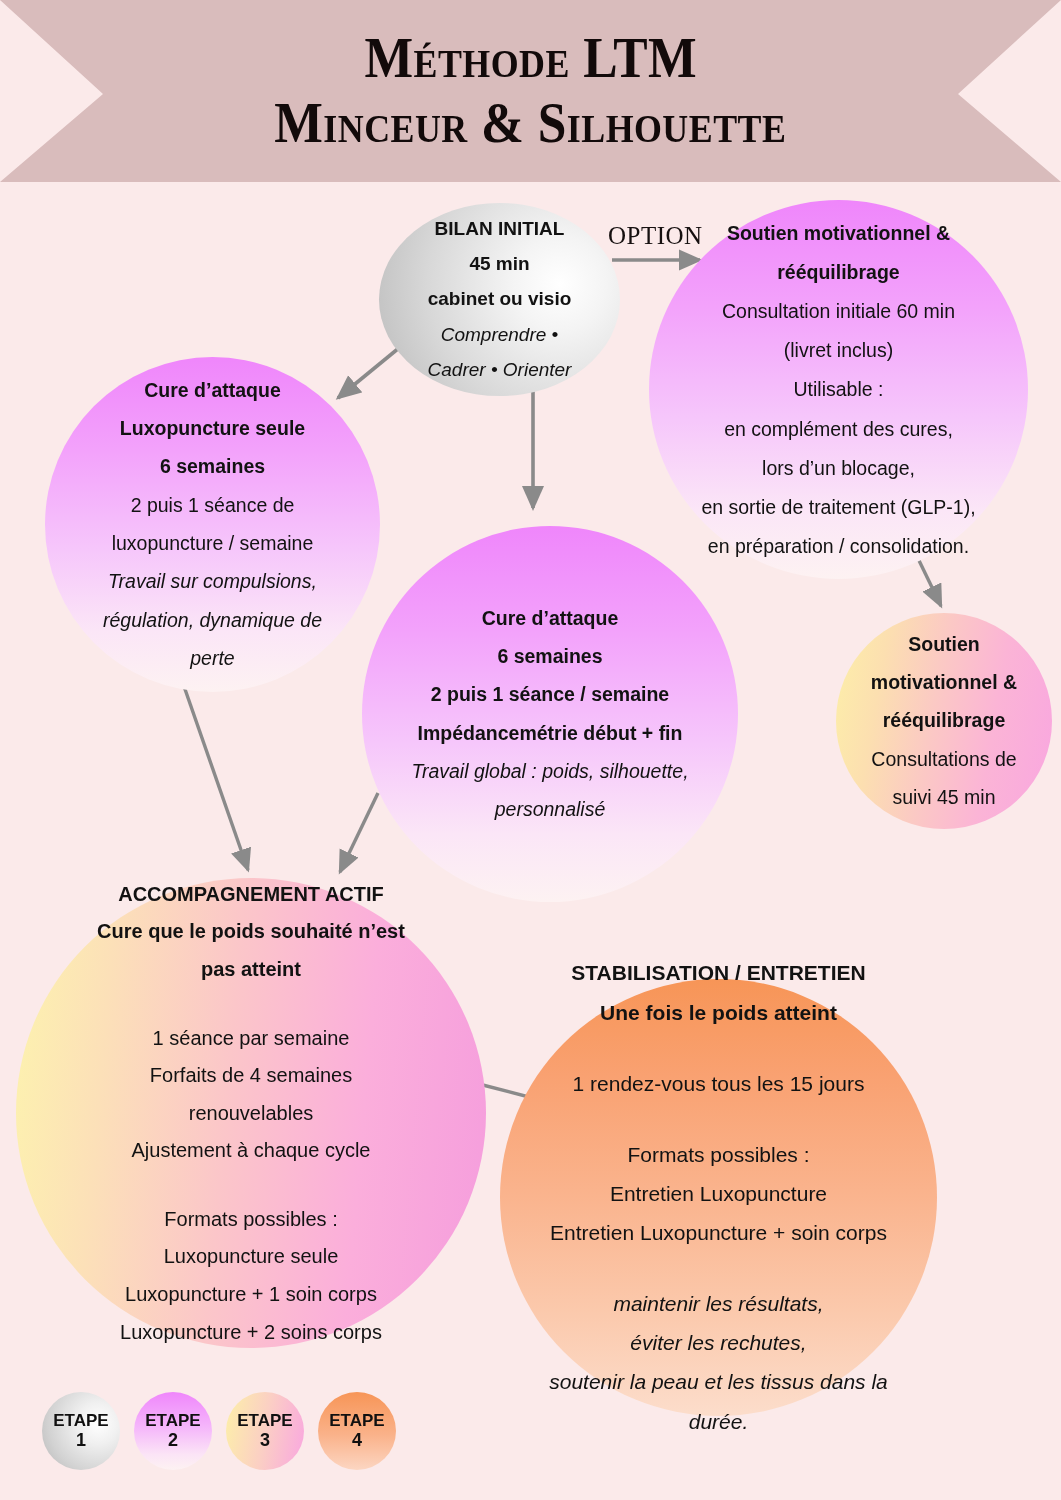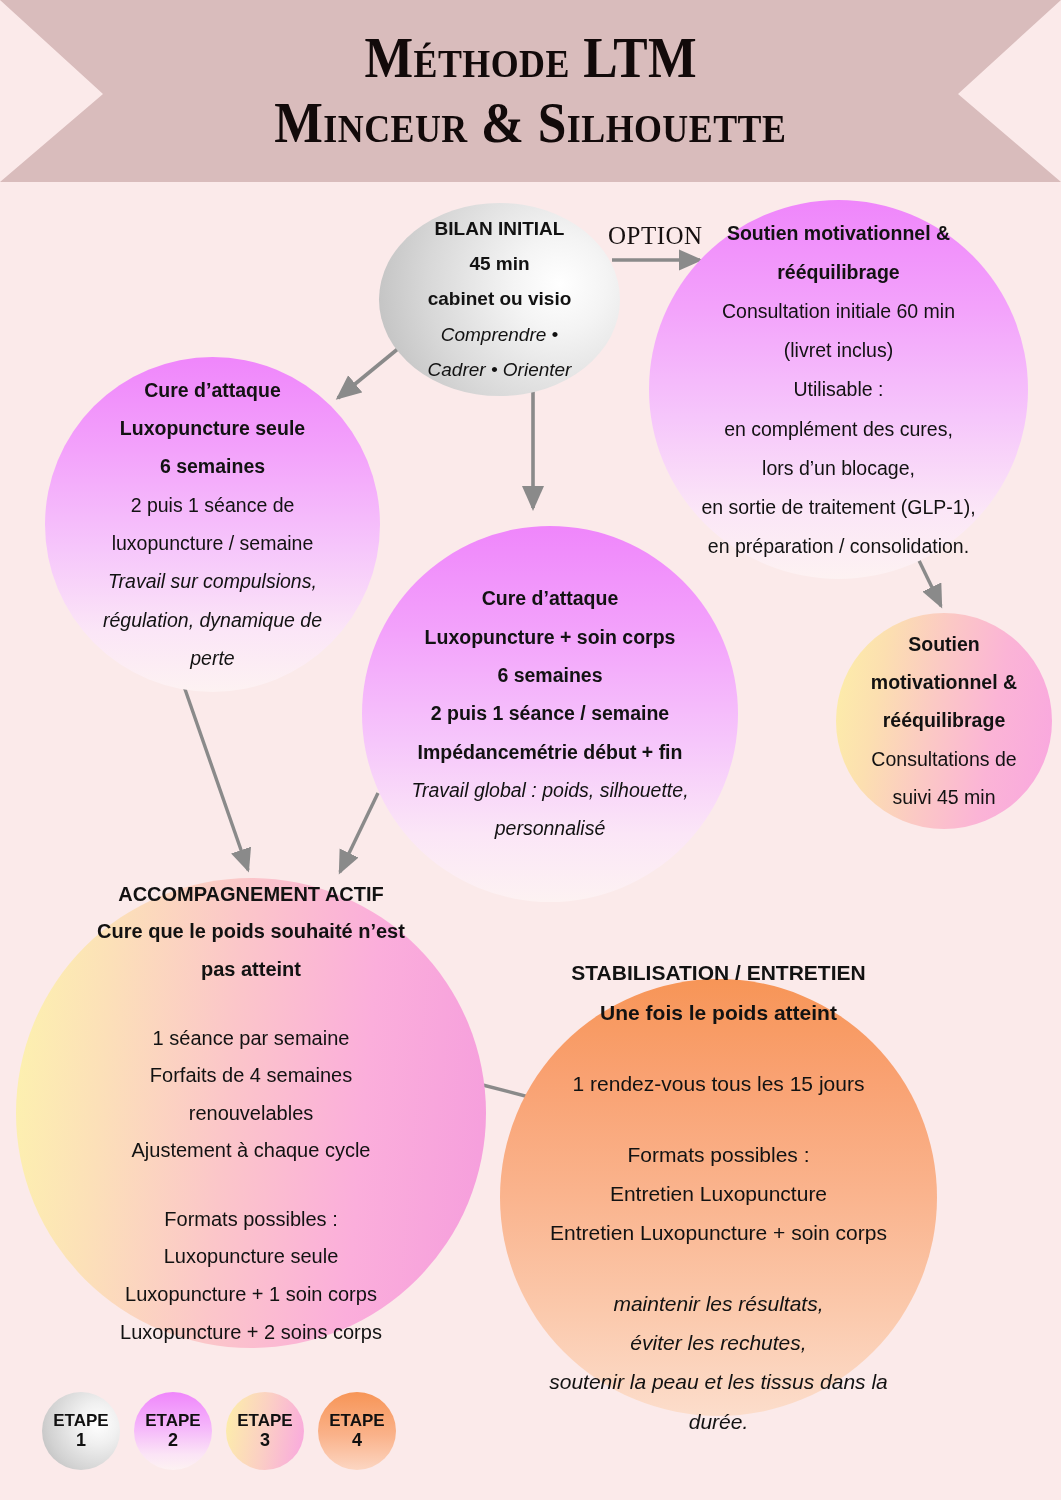--- a/index.html
+++ b/index.html
@@ -250,21 +250,20 @@
       <p>luxopuncture / semaine</p>
       <p class="b-ital">Travail sur compulsions,</p>
       <p class="b-ital">régulation, dynamique de</p>
       <p class="b-ital">perte</p>
     </div>
   </div>
 
   <div class="bubble fill-purple" id="bubble-cure-corps">
     <div class="inner">
       <p class="b-bold">Cure d’attaque</p>
-      <p class="b-bold">Luxopuncture + soin corps</p>
       <p class="b-bold">6 semaines</p>
       <p class="b-bold">2 puis 1 séance  / semaine</p>
       <p class="b-bold">Impédancemétrie début + fin</p>
       <p class="b-ital">Travail global : poids, silhouette,</p>
       <p class="b-ital">personnalisé</p>
     </div>
   </div>
 
   <div class="bubble fill-yellowpink" id="bubble-soutien-suivi">
     <div class="inner">

